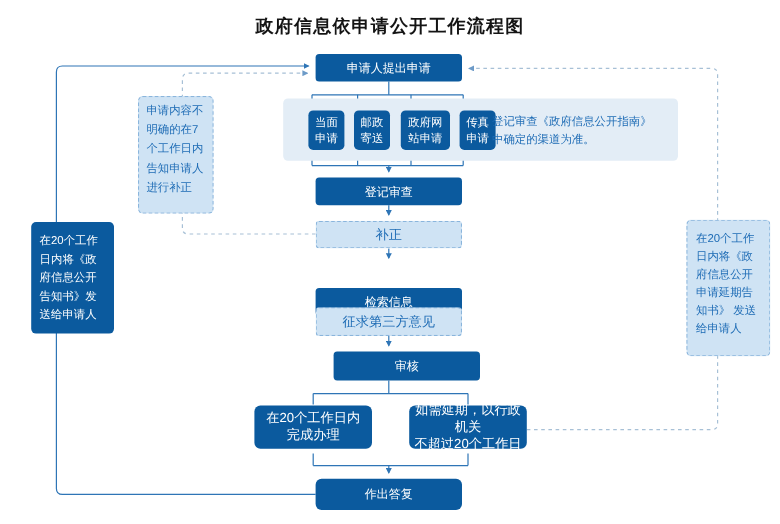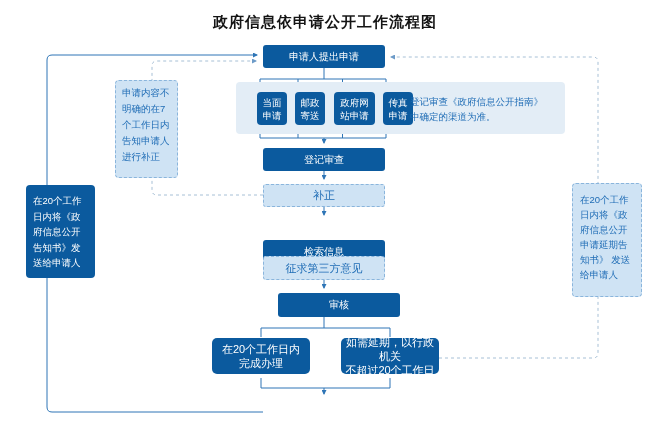--- a/index.html
+++ b/index.html
@@ -207,18 +207,19 @@
   <div class="node-light" id="node-supplement">补正</div>
   <div class="node-dark" id="node-search">检索信息</div>
   <div class="node-light" id="node-third">征求第三方意见</div>
   <div class="node-dark" id="node-review">审核</div>
 
   <div class="outcome" id="outcome-complete">在20个工作日内
 完成办理</div>
   <div class="outcome" id="outcome-extend">如需延期，以行政机关
 不超过20个工作日</div>
 
+  <div class="node-dark" id="node-reply">作出答复</div>
 
   <div class="ann-light" id="ann-correct">申请内容不明确的在7个工作日内告知申请人进行补正</div>
   <div class="ann-dark" id="ann-notice">在20个工作日内将《政府信息公开告知书》发送给申请人</div>
   <div class="ann-light" id="ann-extend">在20个工作日内将《政府信息公开申请延期告知书》 发送给申请人</div>
 
 </div>
 
 </body></html>

